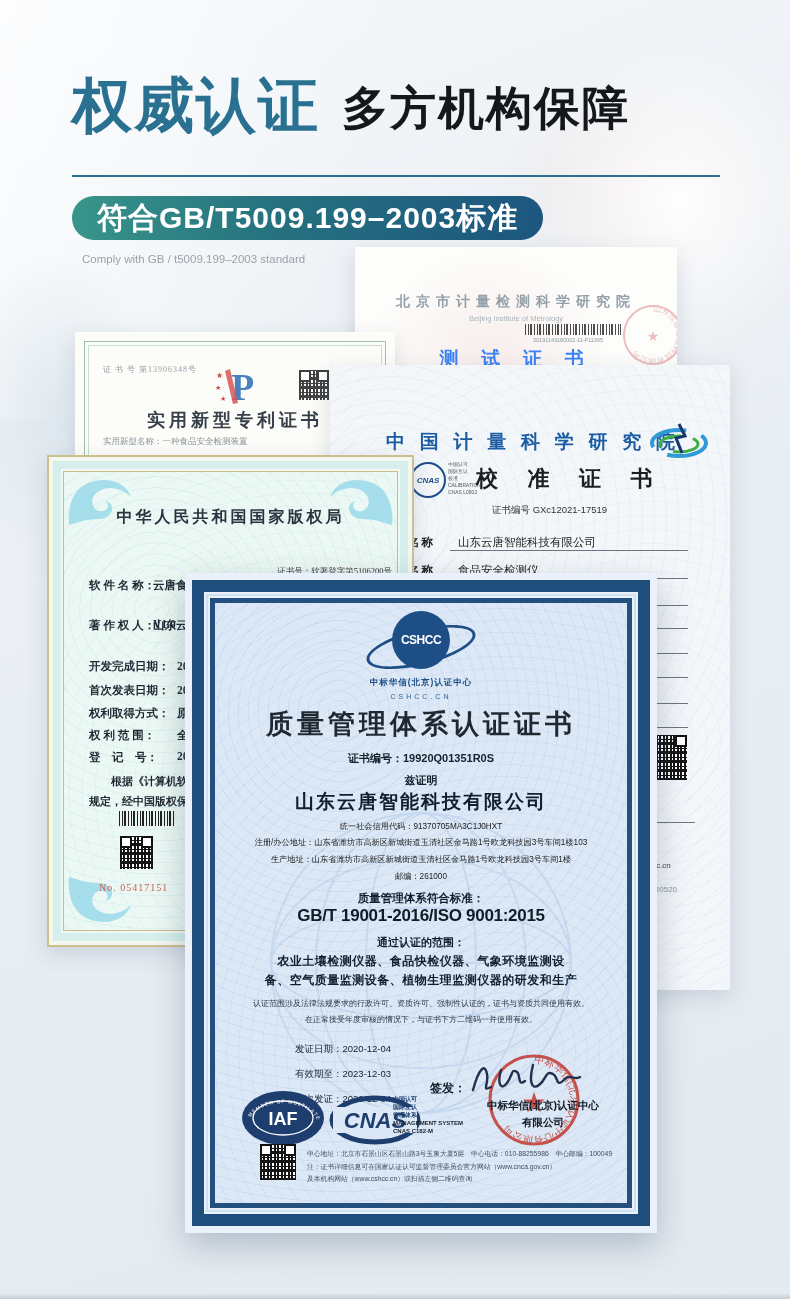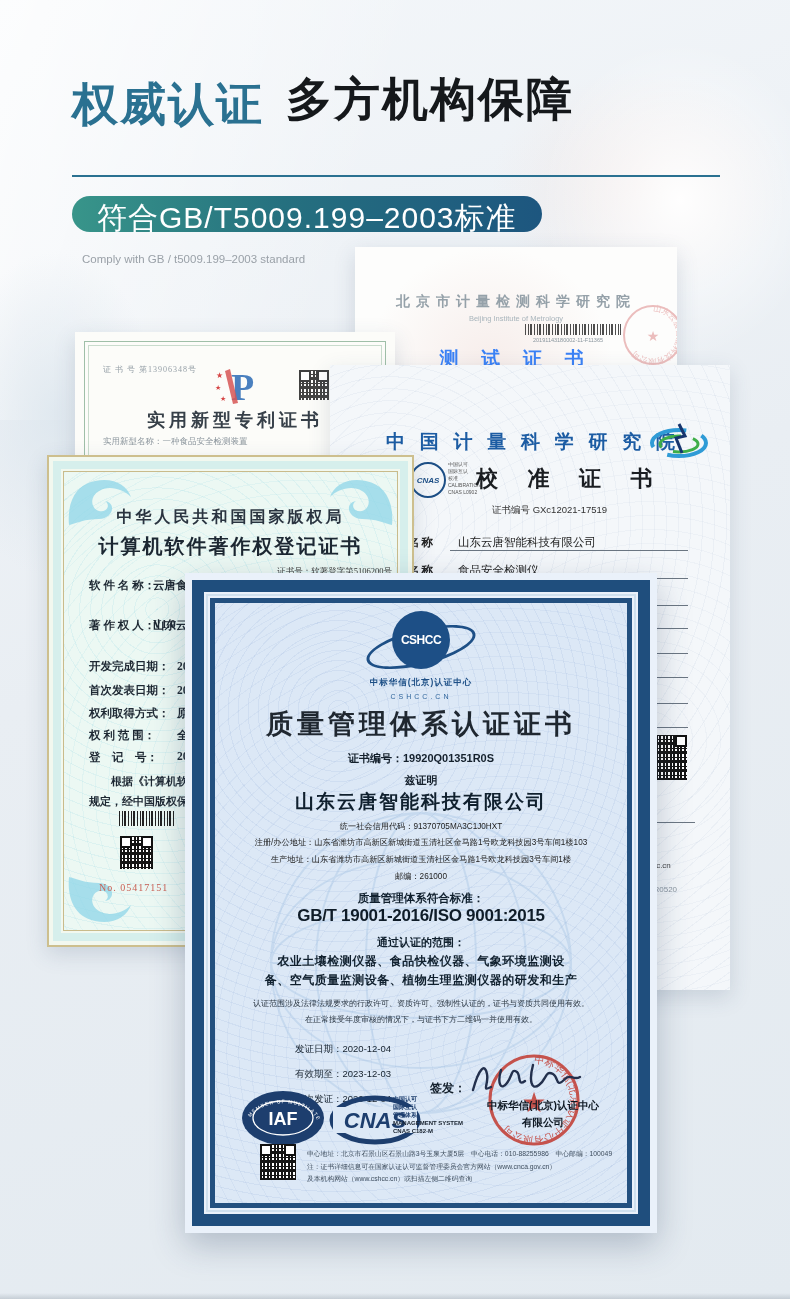--- a/index.html
+++ b/index.html
@@ -18,25 +18,25 @@
     background:radial-gradient(ellipse at center,rgba(255,255,255,.95) 0%,rgba(236,242,246,0) 70%);}
   .bg-blob-pink{right:0;top:70px;width:300px;height:230px;border-radius:50%;
     background:radial-gradient(ellipse at center,rgba(242,226,222,.55) 0%,rgba(242,226,222,0) 70%);}
   .bg-blob-left{left:-50px;top:250px;width:210px;height:330px;border-radius:50%;
     background:radial-gradient(ellipse at center,rgba(219,229,237,.8) 0%,rgba(219,229,237,0) 70%);}
   .bg-bottom{left:0;bottom:0;width:790px;height:6px;
     background:linear-gradient(180deg,rgba(160,170,180,0) 0%,rgba(160,170,180,.45) 100%);}
 
   
   .h-row{left:72px;top:76px;display:flex;align-items:flex-end;gap:22px;}
-  .h-title{font-size:46px;font-weight:800;color:#2a7191;letter-spacing:2px;line-height:1;}
+  .h-title{font-size:60px;font-weight:800;color:#2a7191;letter-spacing:2px;line-height:1;}
   .h-sub{font-size:46px;font-weight:800;color:#15181b;letter-spacing:2px;line-height:1;padding-bottom:5px;}
   .h-line{left:72px;top:175px;width:648px;height:2px;background:#2a7191;}
-  .h-badge{left:72px;top:196px;height:36px;line-height:44px;padding:0 25px;border-radius:22px;
-    color:#fff;font-size:30px;font-weight:400;letter-spacing:1px;
+  .h-badge{left:72px;top:196px;height:44px;line-height:44px;padding:0 25px;border-radius:22px;
+    color:#fff;font-size:30px;font-weight:700;letter-spacing:1px;
     background:linear-gradient(90deg,#38958a 0%,#25707f 45%,#1d567f 100%);}
   .h-badge-en{left:82px;top:253px;font-size:11.5px;color:#9aa1a8;}
 
   
   .cert{position:absolute;box-shadow:0 7px 20px rgba(55,75,105,.17);}
   .barcode{background:repeating-linear-gradient(90deg,#222 0 1px,transparent 1px 3px,#222 3px 4px,transparent 4px 5px,#222 5px 7px,transparent 7px 9px);}
   .qr{background:
       linear-gradient(90deg,#151515 25%,transparent 25% 50%,#151515 50% 70%,transparent 70%),
       linear-gradient(0deg,#151515 20%,transparent 20% 45%,#151515 45% 60%,transparent 60% 85%,#151515 85%);
       background-size:7px 7px,9px 9px;background-color:#fff;position:absolute;}
@@ -246,21 +246,20 @@
     <svg class="cp-flour" style="left:16px;top:16px;" width="74" height="56" viewBox="0 0 74 56">
       <path d="M4 52 C2 30 10 12 30 8 C48 4 62 12 66 24 C58 16 44 12 34 18 C24 24 26 36 34 38 C42 40 46 32 40 28 C52 30 48 46 34 46 C20 46 12 50 4 52 Z" fill="#8fd6e8" opacity=".75"></path>
     </svg>
     <svg class="cp-flour" style="right:16px;top:16px;transform:scaleX(-1);" width="74" height="56" viewBox="0 0 74 56">
       <path d="M4 52 C2 30 10 12 30 8 C48 4 62 12 66 24 C58 16 44 12 34 18 C24 24 26 36 34 38 C42 40 46 32 40 28 C52 30 48 46 34 46 C20 46 12 50 4 52 Z" fill="#8fd6e8" opacity=".75"></path>
     </svg>
     <svg class="cp-flour" style="left:16px;bottom:16px;transform:scaleY(-1);" width="74" height="56" viewBox="0 0 74 56">
       <path d="M4 52 C2 30 10 12 30 8 C48 4 62 12 66 24 C58 16 44 12 34 18 C24 24 26 36 34 38 C42 40 46 32 40 28 C52 30 48 46 34 46 C20 46 12 50 4 52 Z" fill="#8fd6e8" opacity=".75"></path>
     </svg>
     <div class="abs ctr cp-org">中华人民共和国国家版权局</div>
-    <div class="abs ctr cp-title">计算机软件著作权登记证书</div>
     <div class="abs cp-no">证书号：软著登字第5106200号</div>
 
     <div class="cp-lab" style="top:121px;">软 件 名 称：</div>
     <div class="cp-val nowrap" style="top:121px;">云唐食</div>
     <div class="cp-val nowrap" style="top:137px;margin-top:24px;">V1.0</div>
     <div class="cp-lab" style="top:161px;">著 作 权 人：</div>
     <div class="cp-val nowrap" style="top:161px;">山东云</div>
     <div class="cp-lab" style="top:202px;">开发完成日期：</div>
     <div class="cp-val nowrap" style="left:128px;top:202px;">2019年</div>
     <div class="cp-lab" style="top:226px;">首次发表日期：</div>

